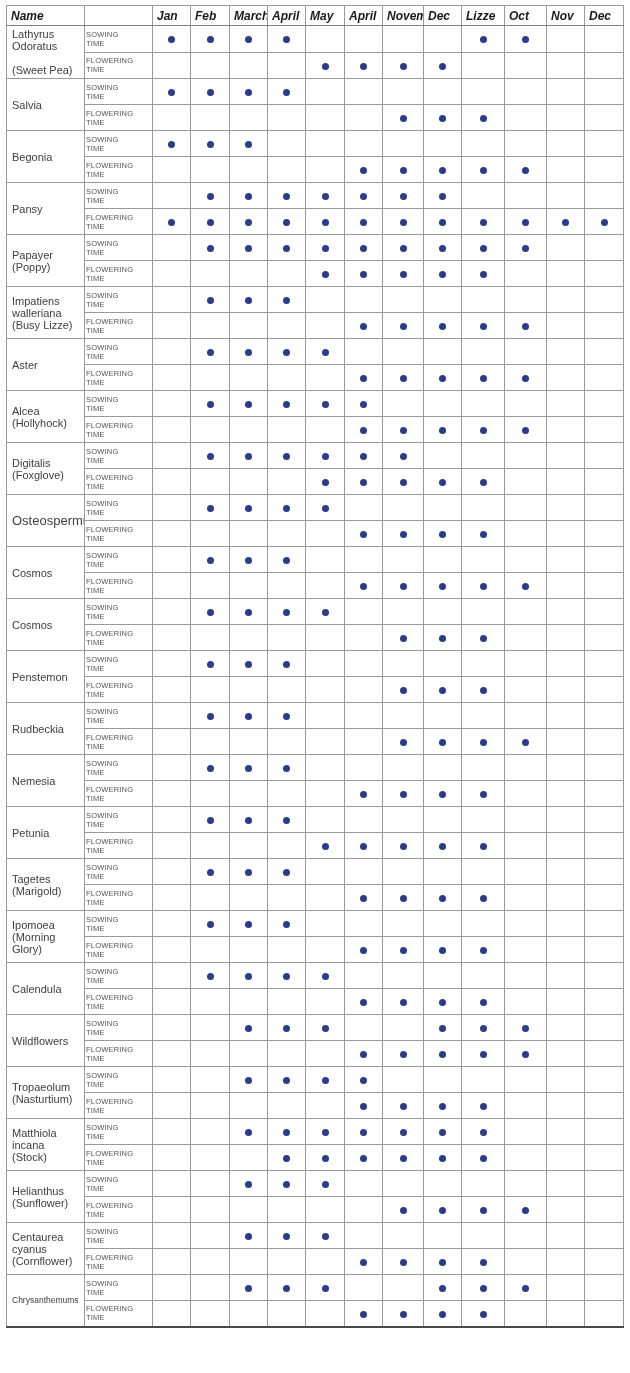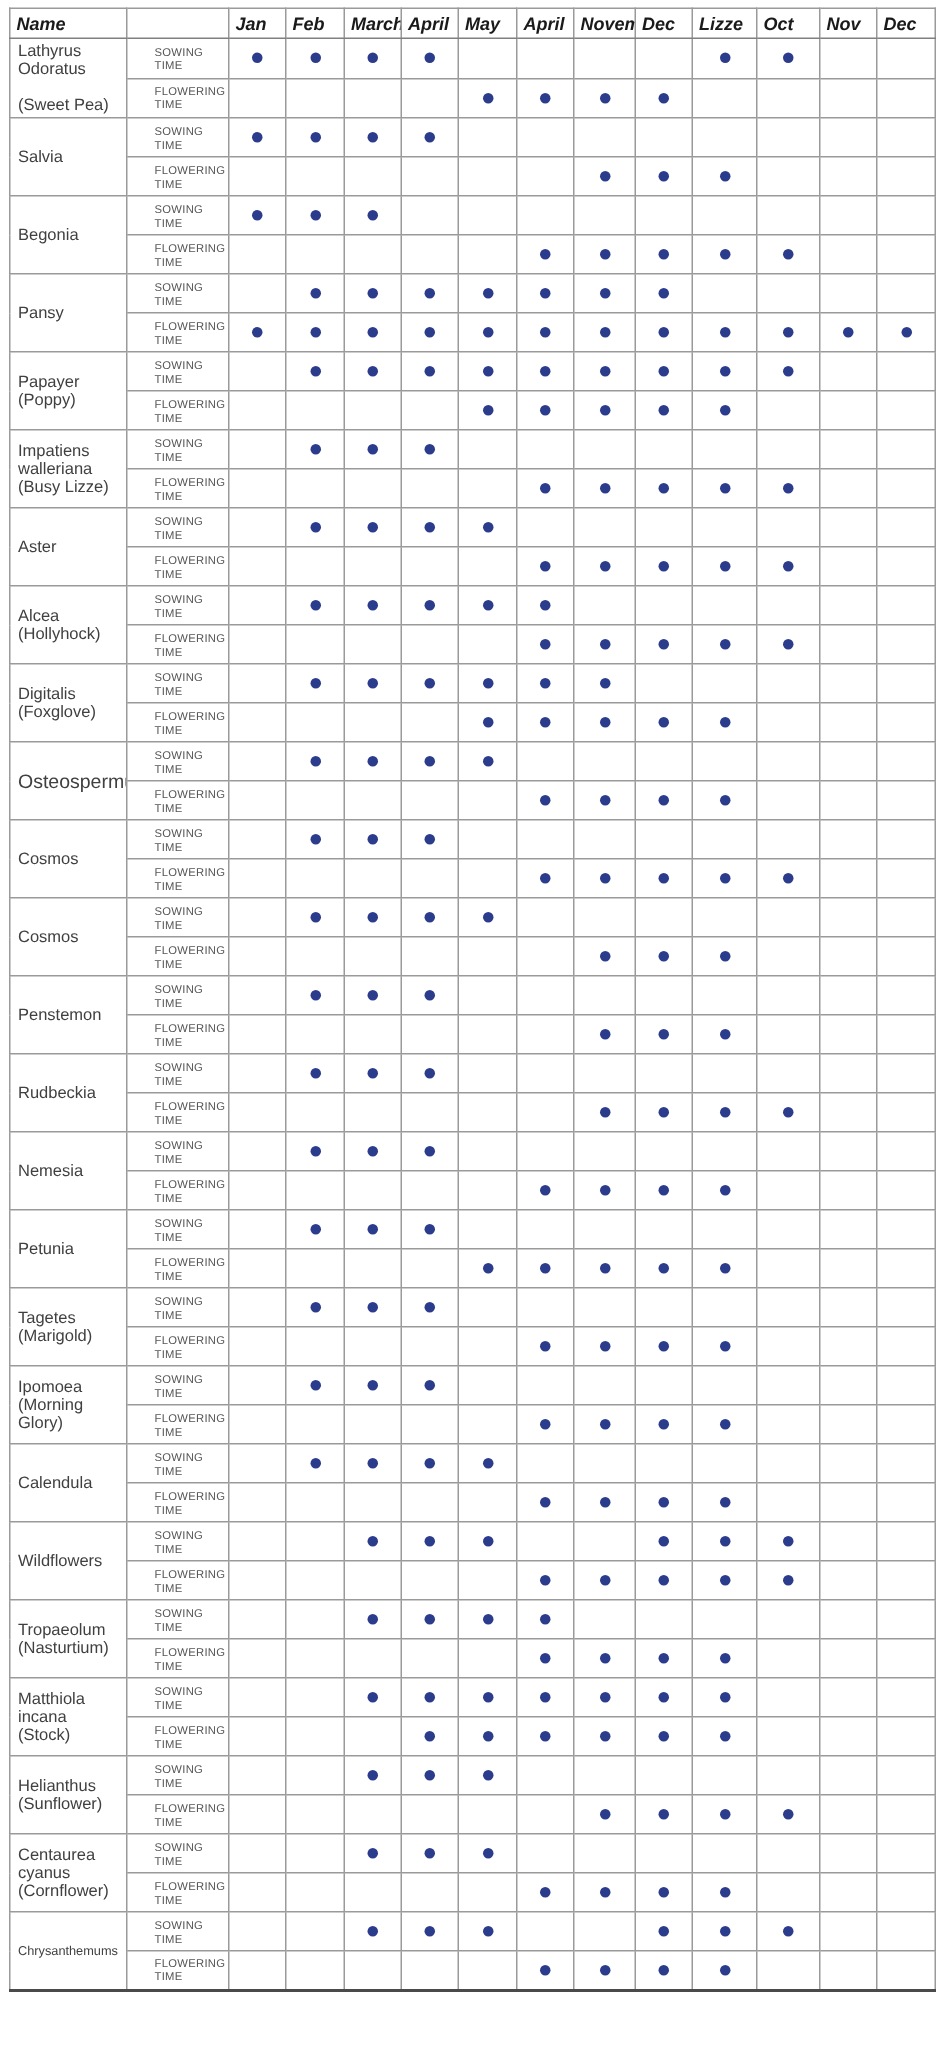--- a/index.html
+++ b/index.html
@@ -2,21 +2,21 @@
 <html style="--dot: #2b3c8c;"><head>
 <meta charset="utf-8">
 <style>
   html,body{margin:0;padding:0;background:#fff;}
   body{width:630px;height:1373px;font-family:"Liberation Sans",sans-serif;-webkit-font-smoothing:antialiased;}
   .wrap{padding:5px 6px;}
   table{border-collapse:collapse;table-layout:fixed;width:617px;border:1.5px solid #606060;border-bottom:2.5px solid #4a4a4a;}
   th,td{border:1px solid #9a9a9a;box-sizing:border-box;overflow:hidden;}
   thead th{height:20px;font-size:12px;font-weight:bold;color:#1a1a1a;text-align:left;padding:2px 4px;border-bottom-color:#808080;white-space:nowrap;font-style:italic;}
   td.name{font-size:11px;color:#404040;padding:2px 5px;vertical-align:middle;line-height:12px;white-space:pre-line;}
-  td.type{font-size:7.5px;color:#555;padding:2px 18px;vertical-align:middle;line-height:9px;letter-spacing:.2px;white-space:pre-line;}
+  td.type{font-size:7.5px;color:#555;padding:2px 1px;vertical-align:middle;line-height:9px;letter-spacing:.2px;white-space:pre-line;}
   td.m{height:26px;text-align:center;vertical-align:middle;}
   tr.block-start td{border-top-color:#808080;}
   .dot{display:inline-block;width:7px;height:7px;border-radius:50%;background:var(--dot,#2b3c8c);vertical-align:middle;}
 </style>
 </head>
 <body>
 
 <div class="wrap">
   <table>
     <colgroup>

